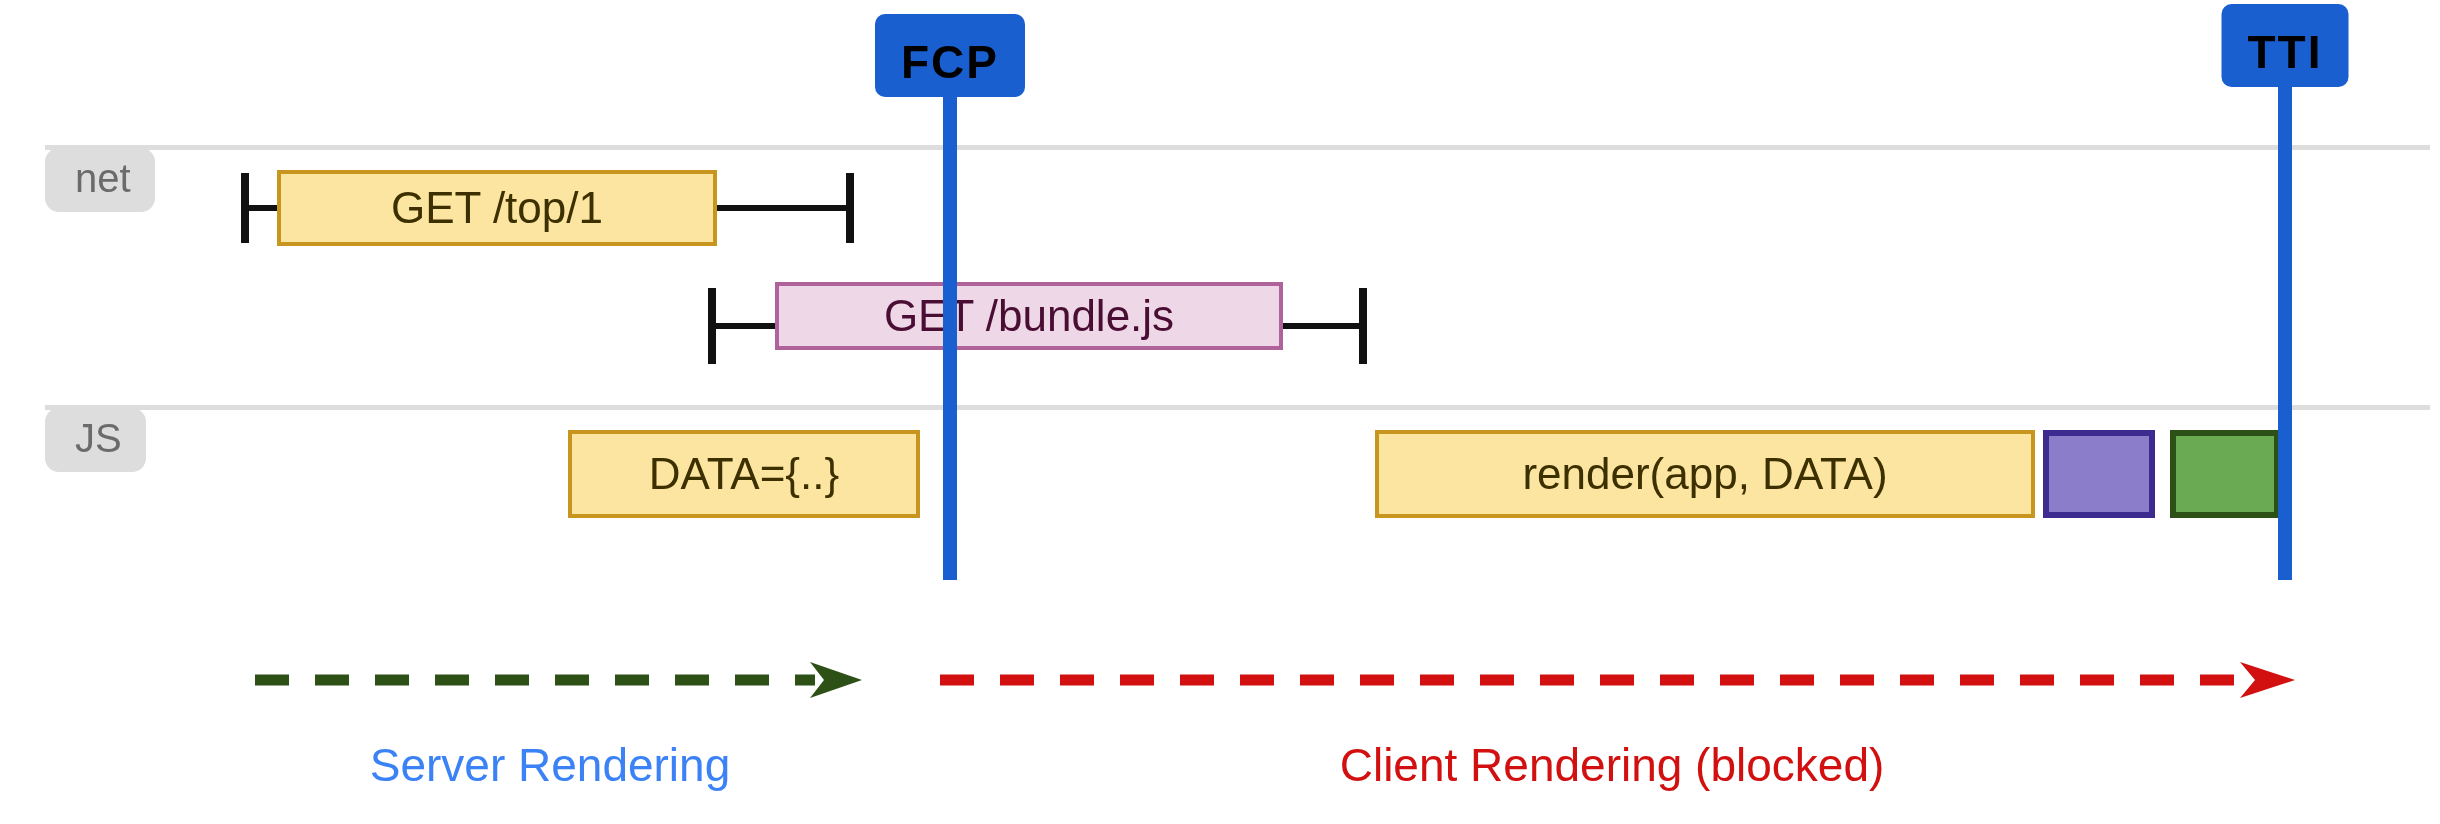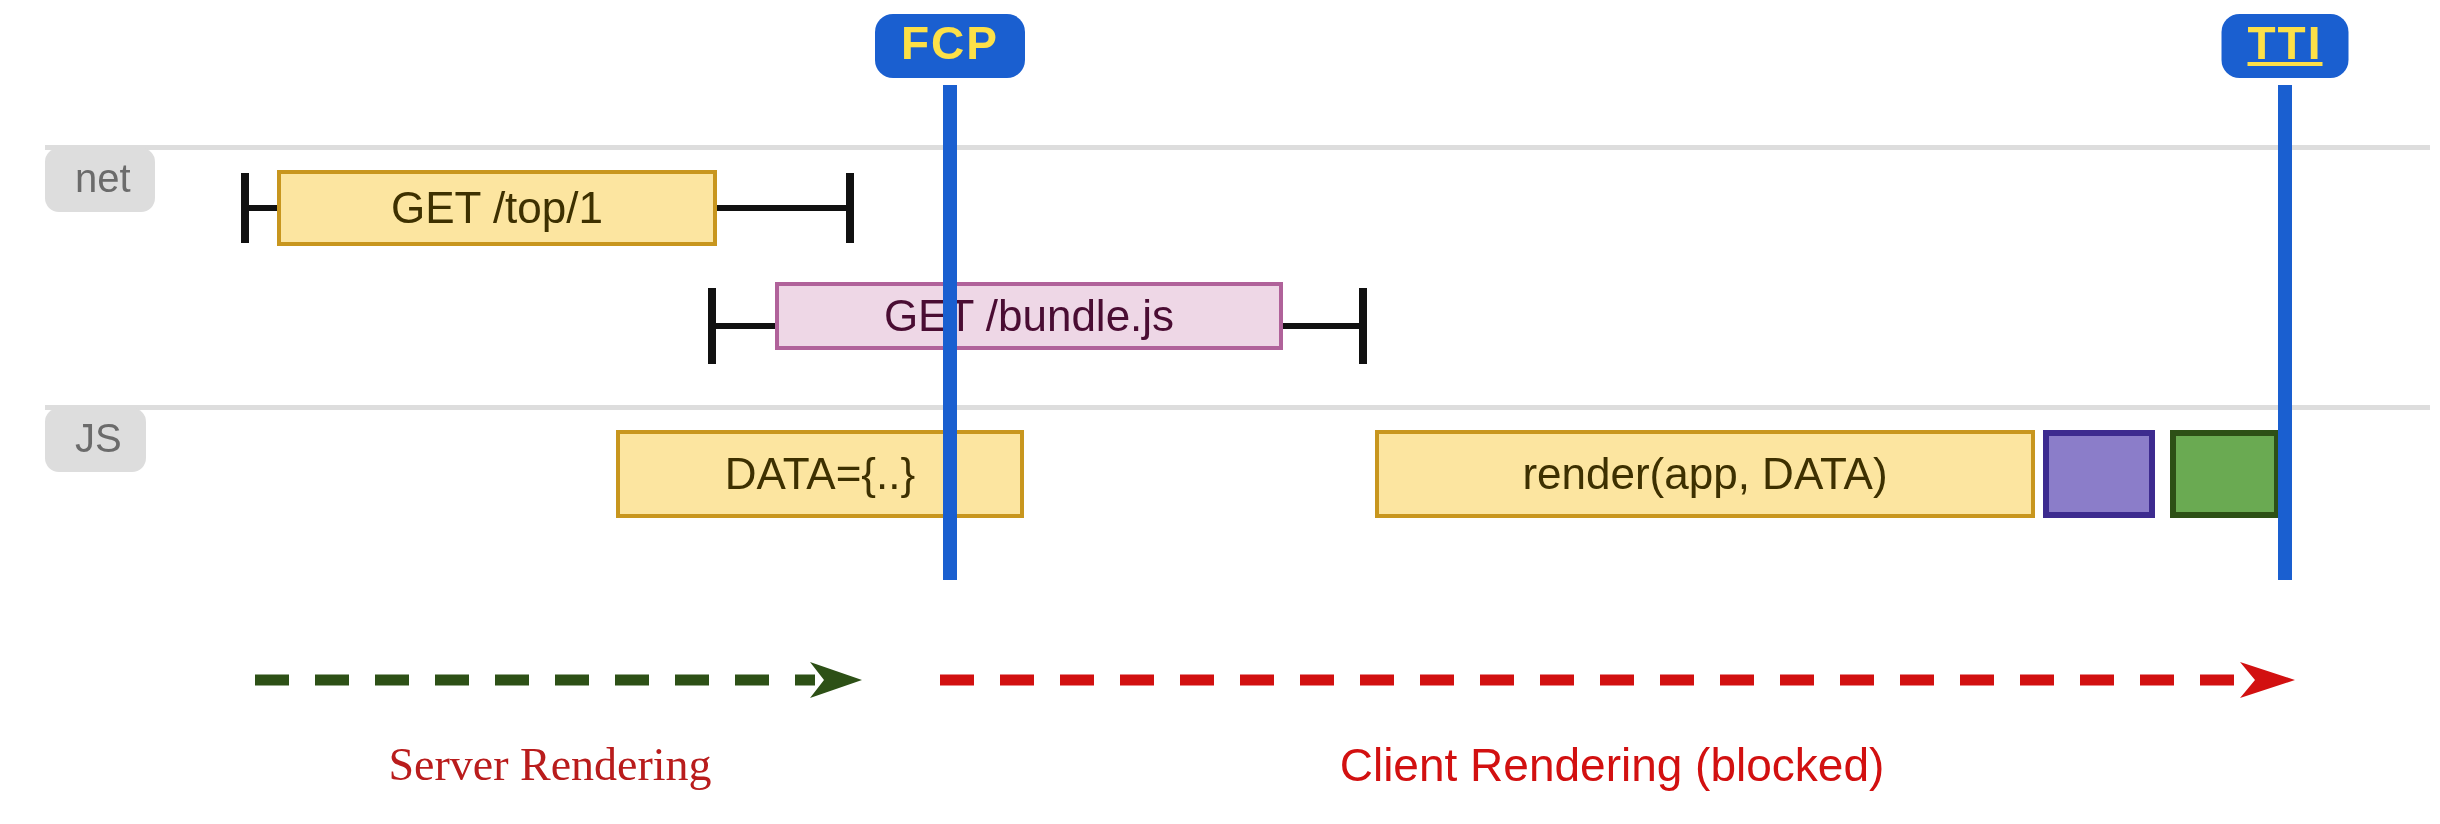--- a/index.html
+++ b/index.html
@@ -16,26 +16,26 @@
     height: 824px;
     background: #ffffff;
     overflow: hidden;
   }
 
   
   .marker-badge {
     position: absolute;
     transform: translateX(-50%);
     background: #1a5fd0;
-    color: #fde047;
+    color: #000000;
     font-weight: bold;
     font-size: 46px;
     letter-spacing: 2px;
-    border-radius: 18px;
-    padding: 6px 26px 12px 26px;
+    border-radius: 10px;
+    padding: 25px 26px 12px 26px;
     line-height: 1;
     text-align: center;
     white-space: nowrap;
   }
   .marker-stem {
     position: absolute;
     width: 14px;
     transform: translateX(-50%);
     background: #1a5fd0;
   }
@@ -115,21 +115,21 @@
     height: 40px;
     overflow: visible;
   }
   .phase-label {
     position: absolute;
     transform: translateX(-50%);
     font-size: 46px;
     white-space: nowrap;
     line-height: 1;
   }
-  .phase-label.server { color: #b91c1c; font-family: Liberation Serif, serif; }
+  .phase-label.server { color: #3b82f6; }
   .phase-label.client { color: #d21010; }
 </style>
 </head>
 <body>
 
 <div id="stage">
 
   <div class="lane-rule" style="top:145px;"></div>
   <div class="lane-rule" style="top:405px;"></div>
 
@@ -147,37 +147,37 @@
     <span>GET /top/1</span>
   </div>
 
   <div class="whisker-line" style="left:712px; width:651px; top:323px;"></div>
   <div class="whisker-cap" style="left:712px; top:288px; height:76px;"></div>
   <div class="whisker-cap" style="left:1363px; top:288px; height:76px;"></div>
   <div class="bar net-js" style="left:775px; top:282px; width:508px; height:68px;">
     <span>GET /bundle.js</span>
   </div>
 
-  <div class="bar js-task" style="left:568px; top:430px; width:408px; height:88px;margin-left:48px;">
+  <div class="bar js-task" style="left:568px; top:430px; width:352px; height:88px;">
     <span>DATA={..}</span>
   </div>
   <div class="bar js-task" style="left:1375px; top:430px; width:660px; height:88px;">
     <span>render(app, DATA)</span>
   </div>
 
   <div class="swatch purple" style="left:2043px; top:430px; width:112px; height:88px;"></div>
   <div class="swatch green" style="left:2170px; top:430px; width:110px; height:88px;"></div>
 
   <div class="marker-stem" style="left:950px; top:85px; height:495px;"></div>
   <div class="marker-badge" style="left:950px; top:14px;">
     <span>FCP</span>
   </div>
 
   <div class="marker-stem" style="left:2285px; top:85px; height:495px;"></div>
-  <div class="marker-badge" style="left:2285px; top:14px;text-decoration:underline;">
+  <div class="marker-badge" style="left:2285px; top:4px;">
     <span>TTI</span>
   </div>
 
   <svg class="phase-arrow" style="left:250px; top:658px; width:620px; height:44px;" viewBox="0 0 620 44">
     <line x1="5" y1="22" x2="565" y2="22" stroke="#2d5016" stroke-width="11" stroke-dasharray="34 26" stroke-linecap="butt"></line>
     <polygon points="560,4 612,22 560,40 574,22" fill="#2d5016"></polygon>
   </svg>
   <div class="phase-label server" style="left:550px; top:742px;">
     <span>Server Rendering</span>
   </div>

